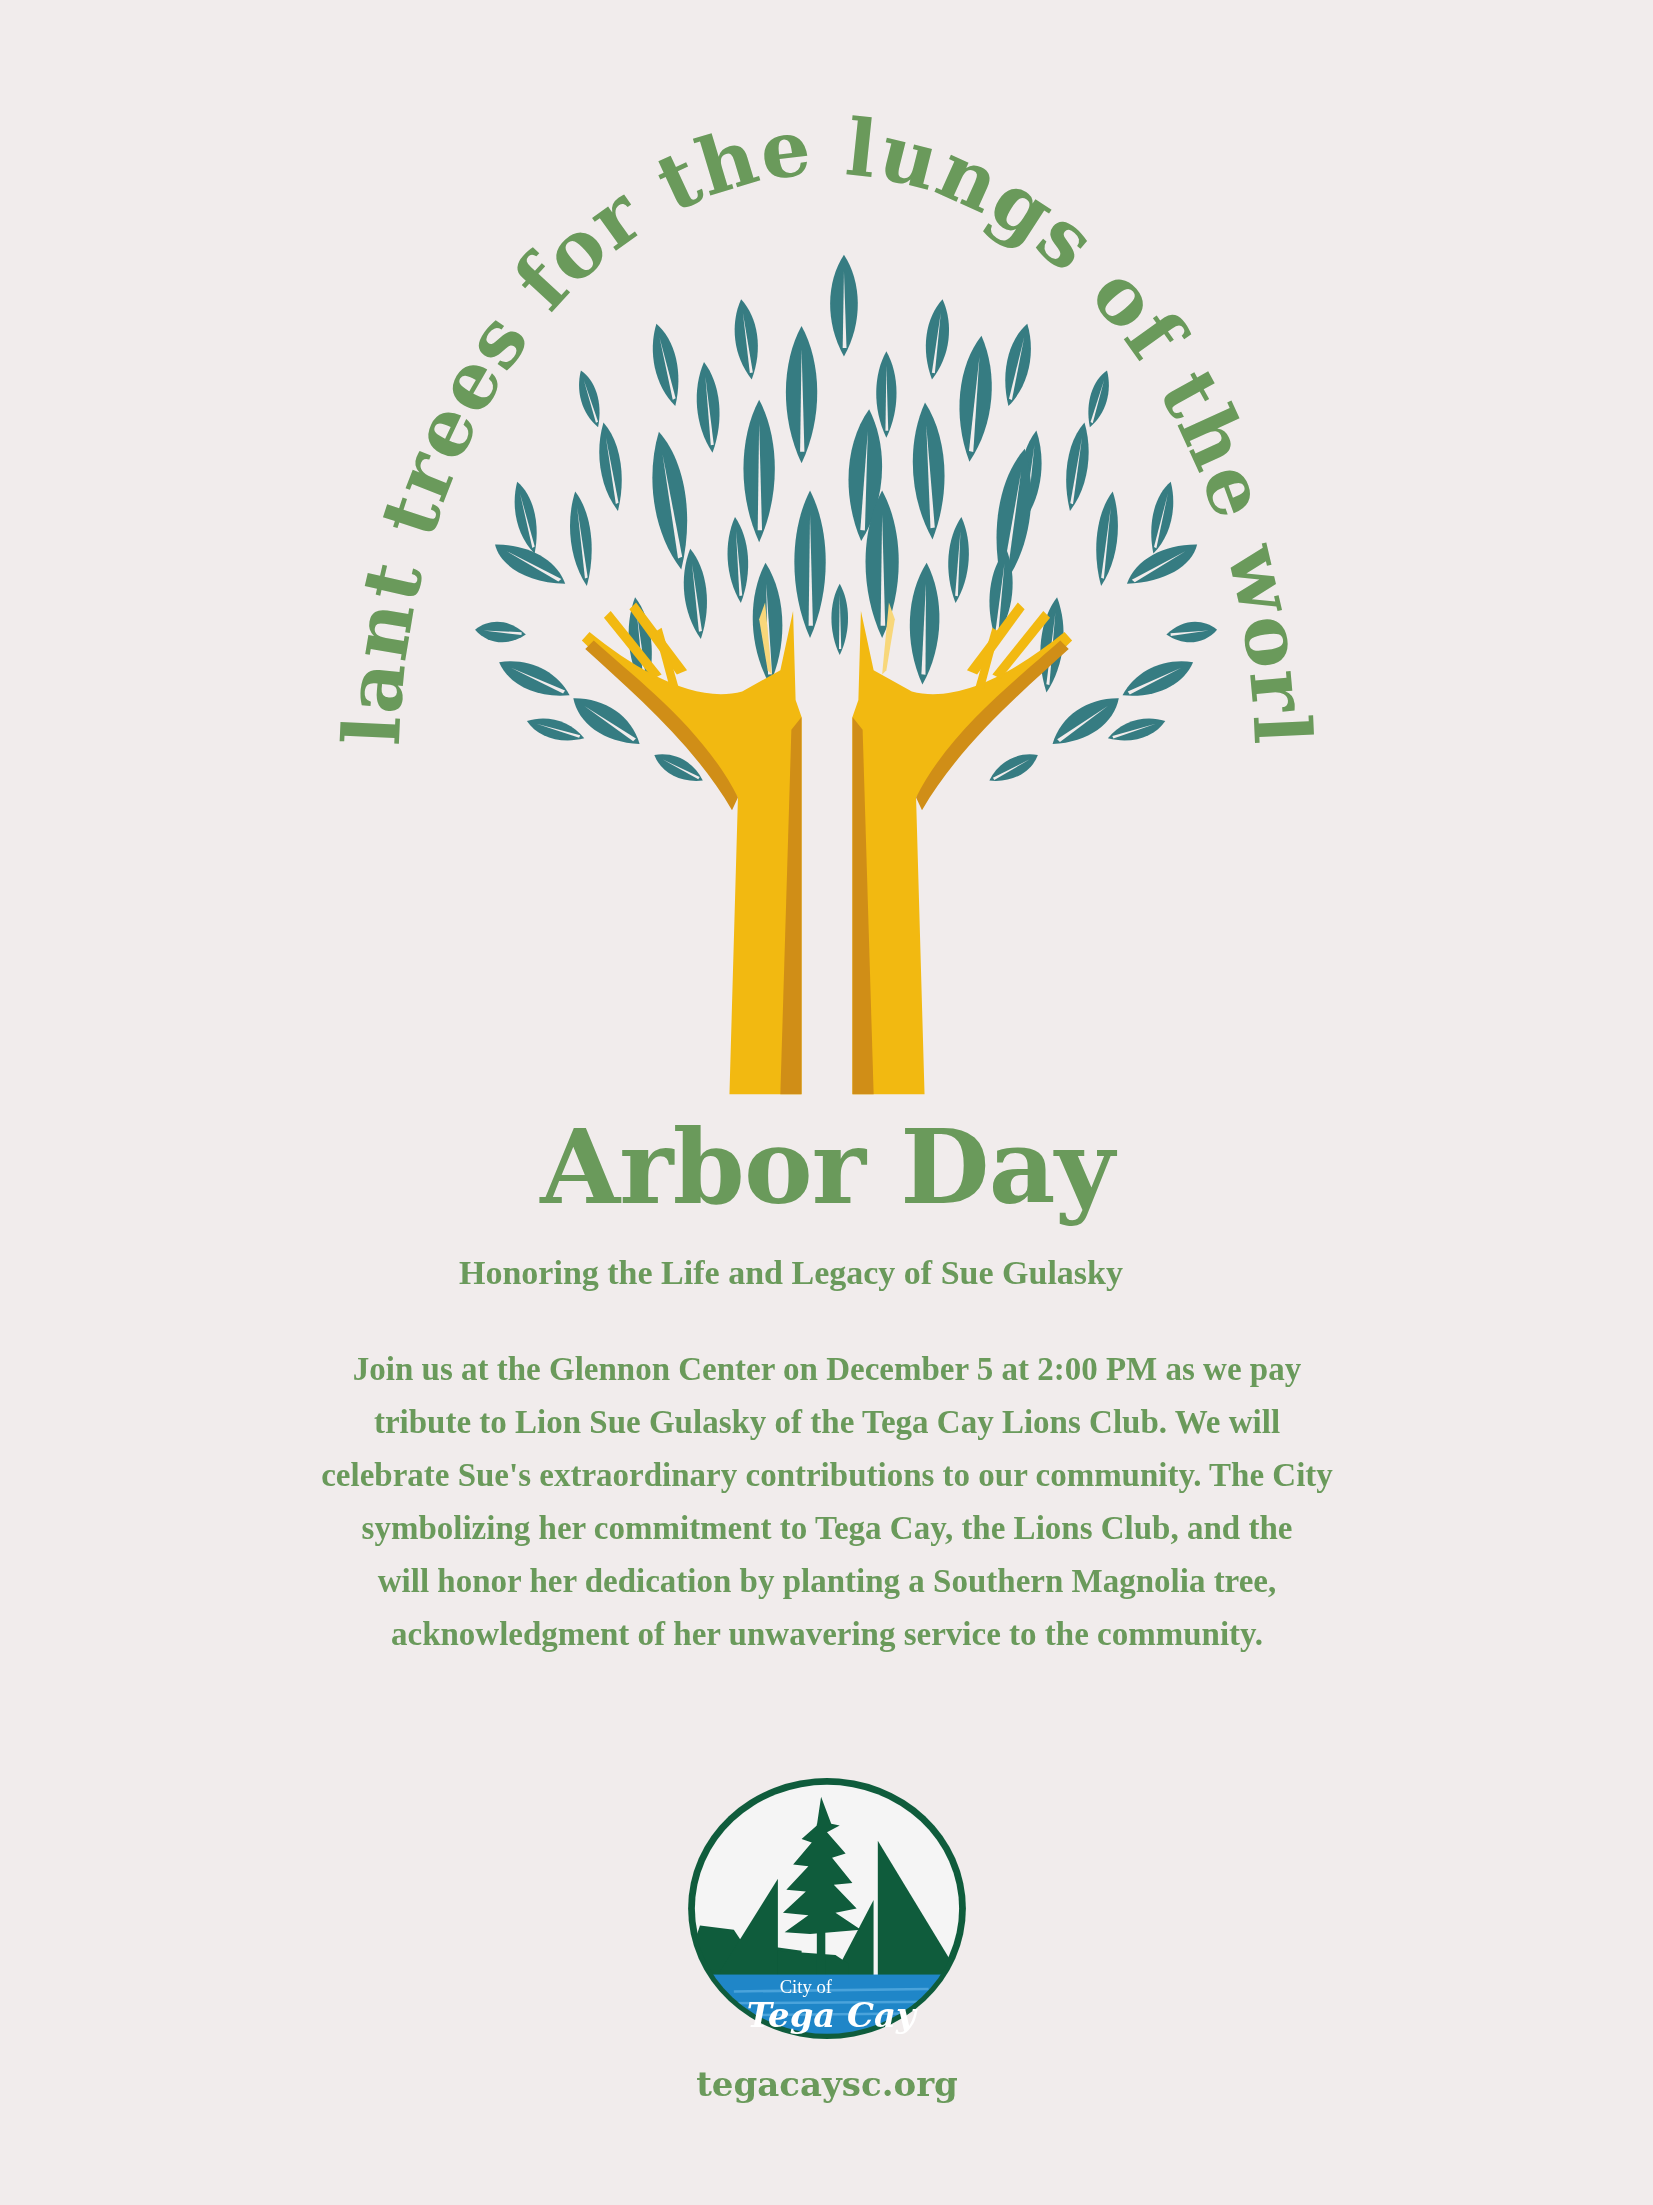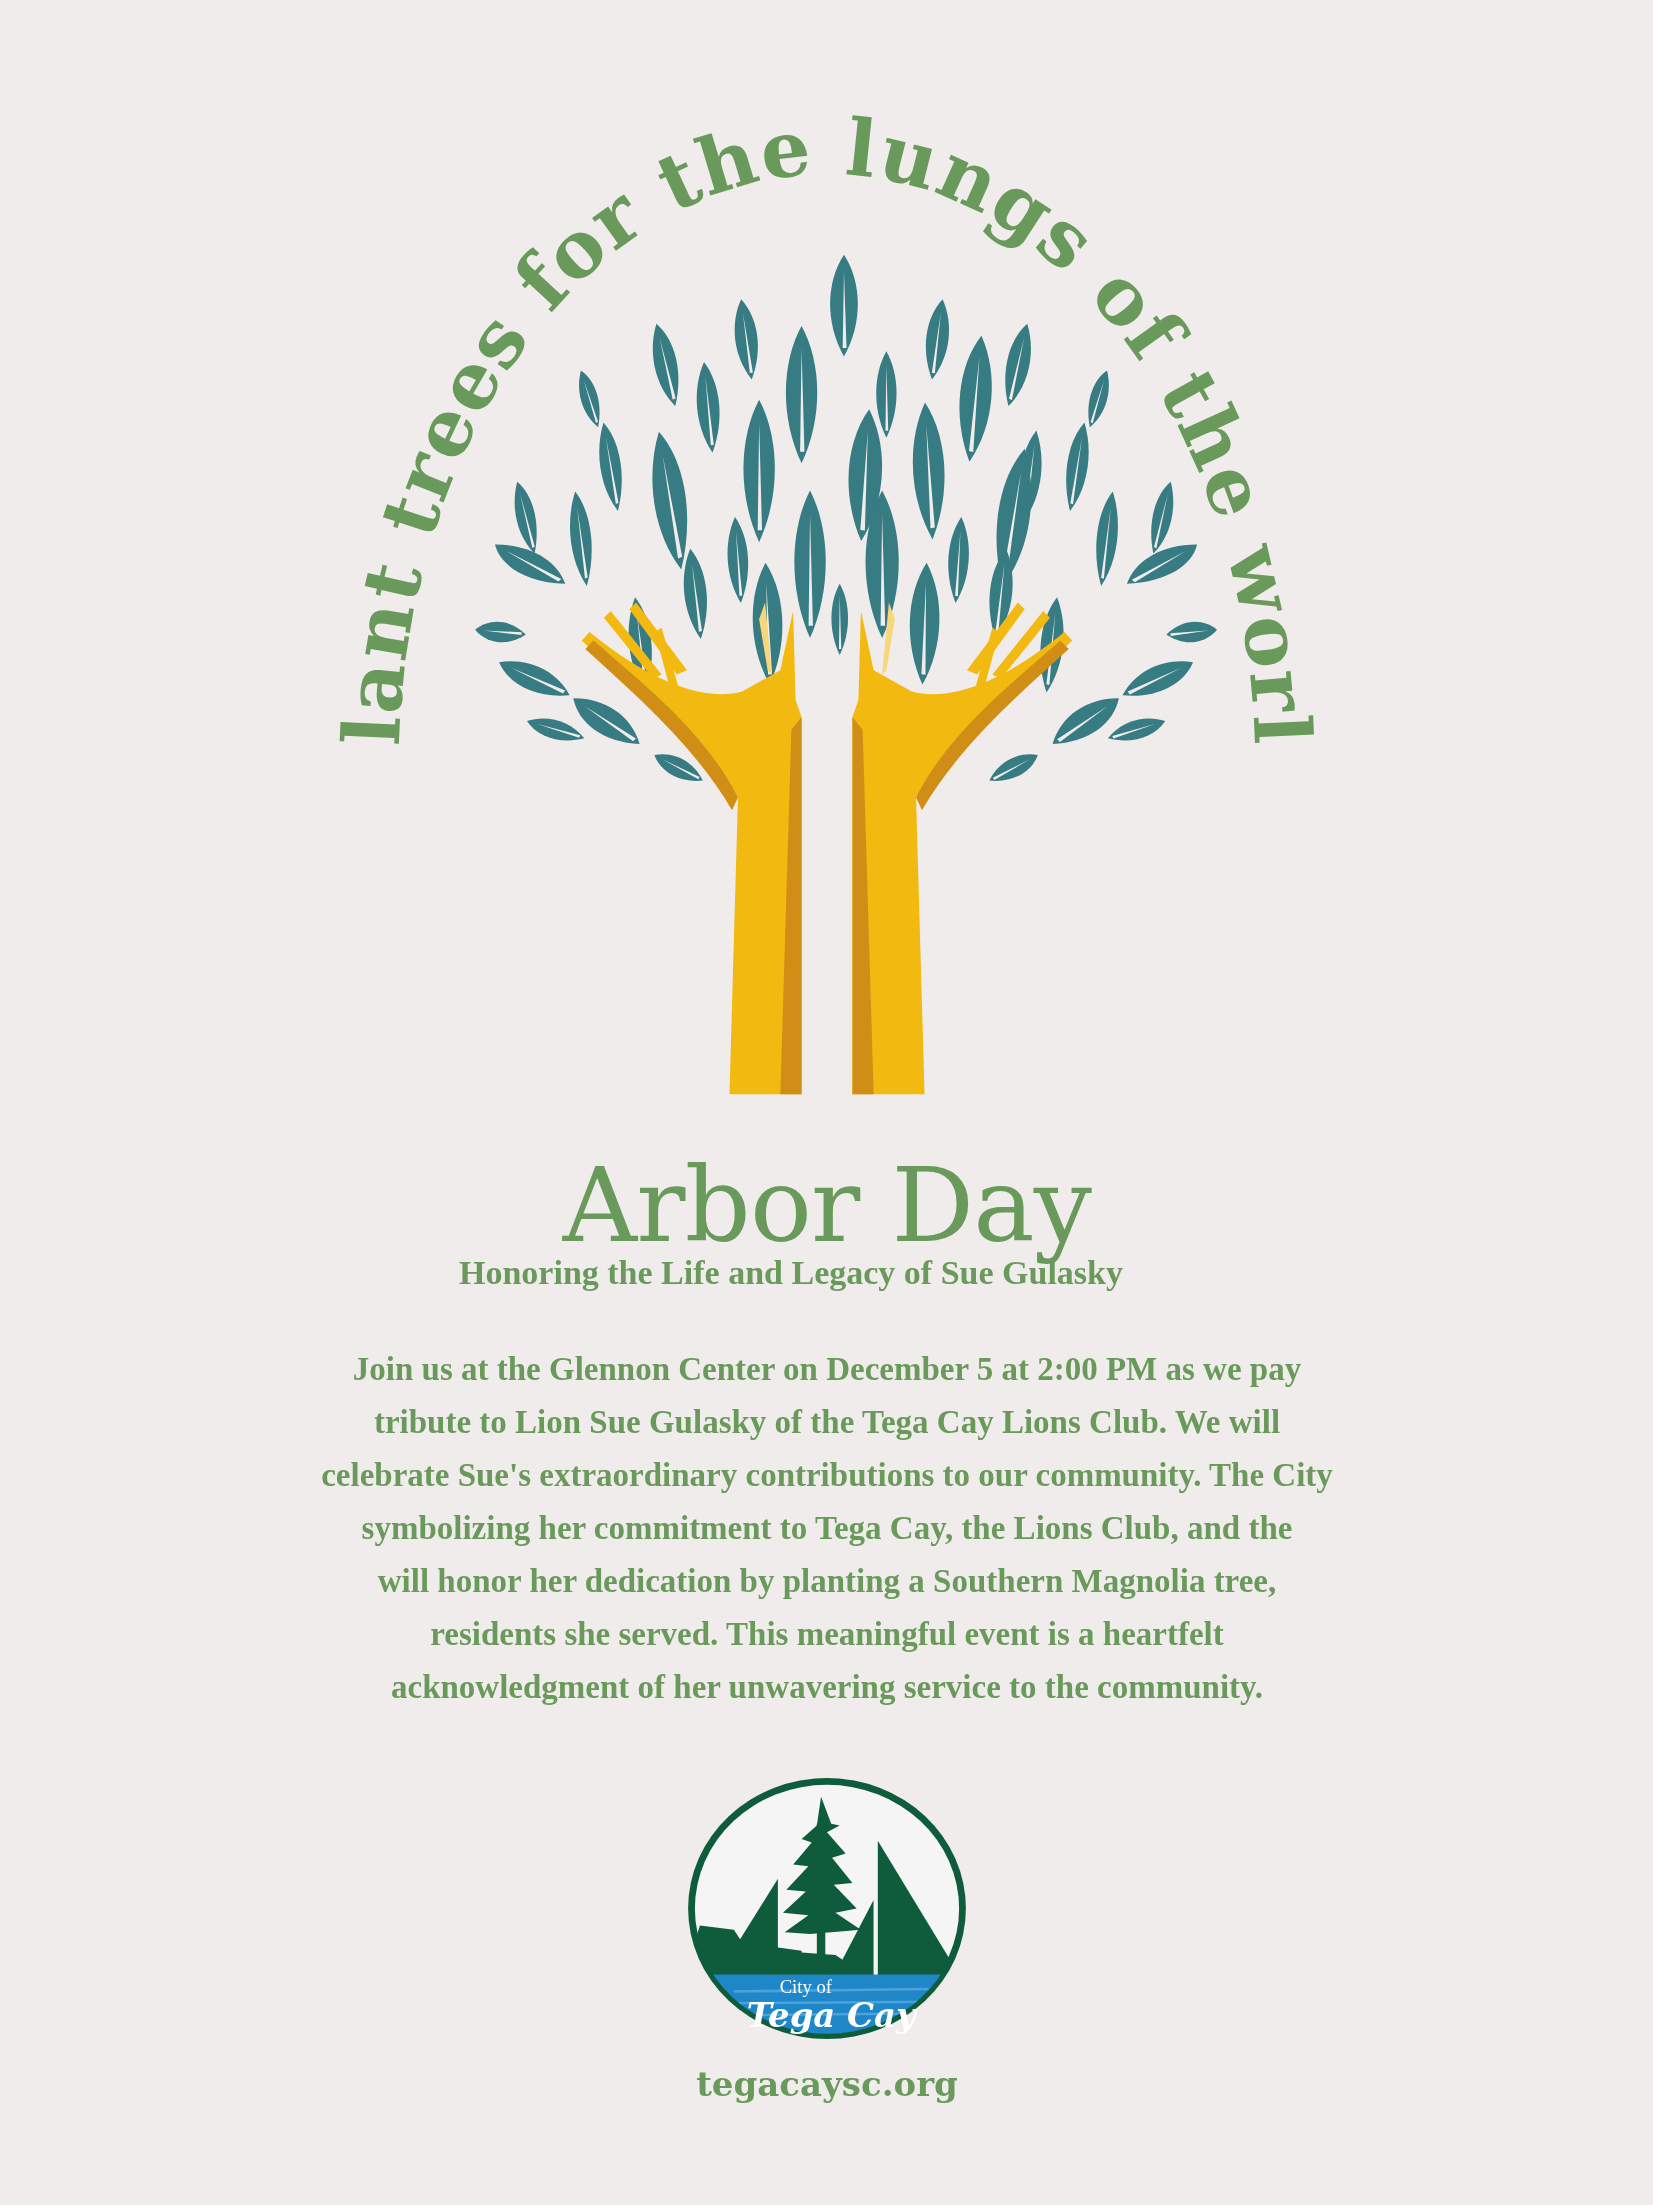--- a/index.html
+++ b/index.html
@@ -4,22 +4,22 @@
 <style>
   html, body { margin: 0; padding: 0; }
   body {
     width: 1654px; height: 2205px;
     background: #f1ecec;
     position: relative; overflow: hidden;
     font-family: "DejaVu Serif", "Liberation Serif", serif;
   }
   .art { position: absolute; left: 0; top: 0; width: 1654px; height: 1120px; }
   .title {
-    position: absolute; left: 0; width: 1654px; top: 1142px;
-    text-align: center; color: #6a9a5b; font-weight: normal;
+    position: absolute; left: 0; width: 1654px; top: 1103px;
+    text-align: center; color: #6a9a5b; font-weight: bold;
     font-size: 103px; line-height: 127px; letter-spacing: -0.8px;
     font-family: "DejaVu Serif", serif;
   }
   .subtitle {
     position: absolute; left: 0; width: 1582px; top: 1249px;
     text-align: center; color: #6a9a5b; font-weight: bold;
     font-size: 34px; line-height: 47px;
     font-family: "Liberation Serif", serif;
   }
   .body-text {
@@ -132,21 +132,20 @@
 
 <div class="title">Arbor Day</div>
 <div class="subtitle">Honoring the Life and Legacy of Sue Gulasky</div>
 
 <div class="body-text">
   <span>Join us at the Glennon Center on December 5 at 2:00 PM as we pay</span>
   <span>tribute to Lion Sue Gulasky of the Tega Cay Lions Club. We will</span>
   <span>celebrate Sue's extraordinary contributions to our community. The City</span>
   <span>symbolizing her commitment to Tega Cay, the Lions Club, and the</span>
   <span>will honor her dedication by planting a Southern Magnolia tree,</span>
-  <span>residents she served. This meaningful event is a heartfelt</span>
   <span>acknowledgment of her unwavering service to the community.</span>
 </div>
 
 <svg class="logo" viewBox="0 0 340 320" xmlns="http://www.w3.org/2000/svg">
   <defs>
     <clipPath id="sealClip">
         <ellipse cx="170" cy="160" rx="158" ry="148"></ellipse>
       </clipPath>
   </defs>
   <ellipse cx="170" cy="160" rx="164" ry="154" fill="#0f5c3c"></ellipse>

